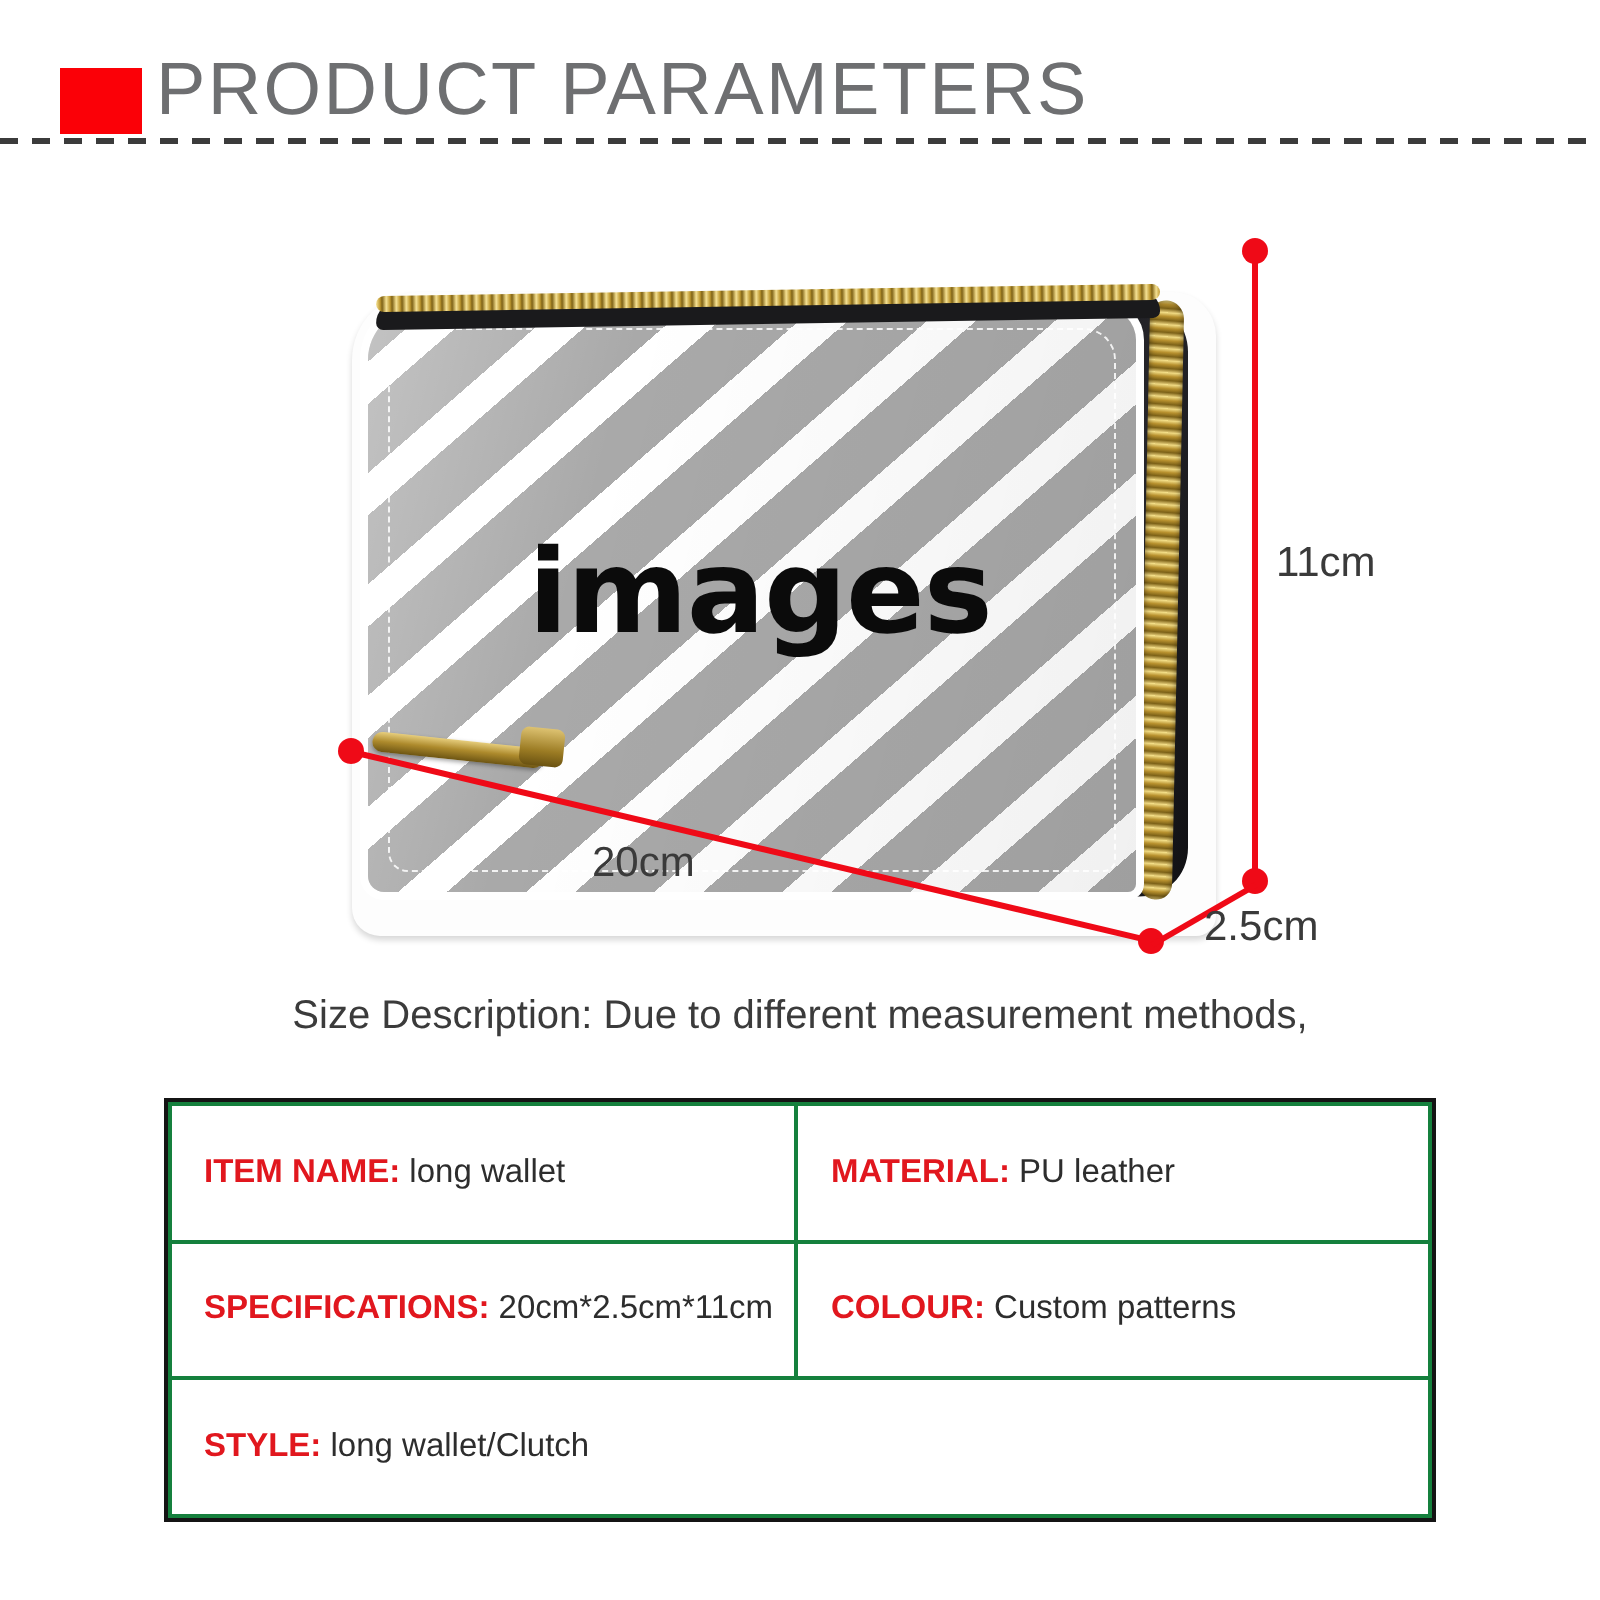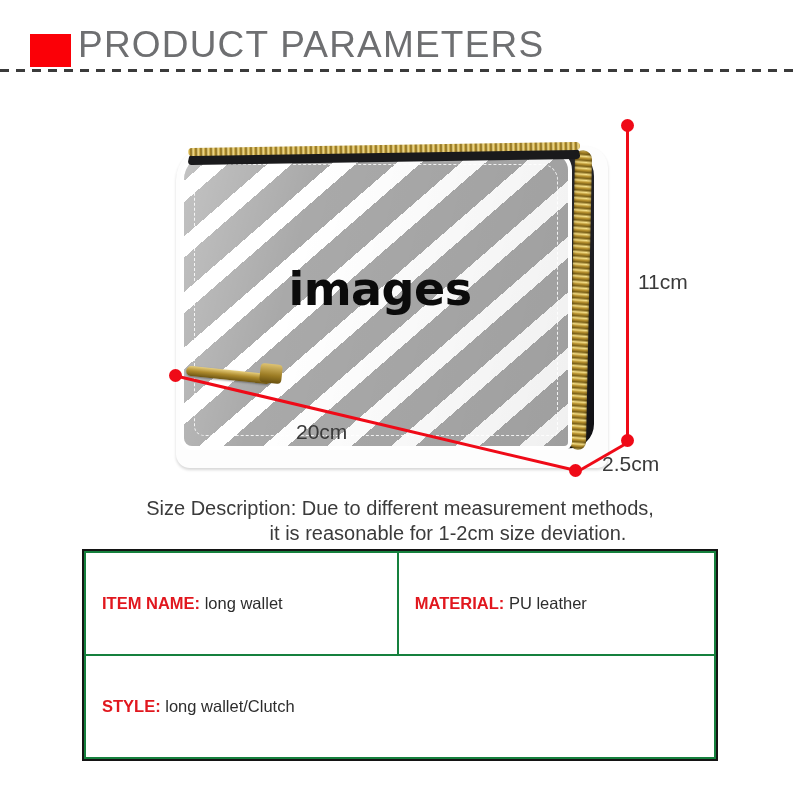--- a/index.html
+++ b/index.html
@@ -81,21 +81,21 @@
   
   #stitch {
     position: absolute; left: 10px; top: 10px; right: 10px; bottom: 10px;
     border: 1px dashed rgba(255,255,255,0.85);
     border-radius: 24px 16px 6px 10px;
     pointer-events: none;
   }
   #wallet-watermark {
     position: absolute; left: 0; top: 108px; width: 392px;
     text-align: center;
-    font-size: 46px; font-weight: 700; color: #0b0b0b;
+    font-size: 58px; font-weight: 700; color: #0b0b0b;
     letter-spacing: -0.5px;
     font-family: "DejaVu Sans", sans-serif;
   }
   
   #zip-top-black {
     position: absolute; left: 14px; top: 16px; width: 392px; height: 14px;
     background: #1a1a1c;
     border-radius: 12px 12px 4px 4px;
     transform: rotate(-0.9deg);
   }
@@ -200,37 +200,46 @@
     <div class="dim-dot" style="left:79px; top:269px;"></div>
     <div class="dim-dot" style="left:479px; top:364px;"></div>
     <div class="dim-label" style="left:206px; top:320px;">20cm</div>
 
     <div class="dim-line" style="left:486px; top:371px; width:60px; height:3px; transform: rotate(-30deg);"></div>
     <div class="dim-label" style="left:512px; top:352px;">2.5cm</div>
   </div>
 
   <div id="size-note">
     <span class="l1">Size Description: Due to different measurement methods,</span>
-    <span class="l2">it is reasonable for 1-2cm size deviation.</span>
   </div>
 
   <div id="spec-table">
     <table>
       <tbody>
         <tr>
           <td class="c-left">
             <span class="lbl">ITEM NAME: </span>
             <span class="val">long wallet</span>
           </td>
           <td class="c-right">
             <span class="lbl">MATERIAL: </span>
             <span class="val">PU leather</span>
           </td>
         </tr>
         <tr>
+          <td class="c-left">
+            <span class="lbl">SPECIFICATIONS: </span>
+            <span class="val">20cm*2.5cm*11cm</span>
+          </td>
+          <td class="c-right">
+            <span class="lbl">COLOUR: </span>
+            <span class="val">Custom patterns</span>
+          </td>
+        </tr>
+        <tr>
           <td colspan="2">
             <span class="lbl">STYLE: </span>
             <span class="val">long wallet/Clutch</span>
           </td>
         </tr>
       </tbody>
     </table>
   </div>
 
 </div>

